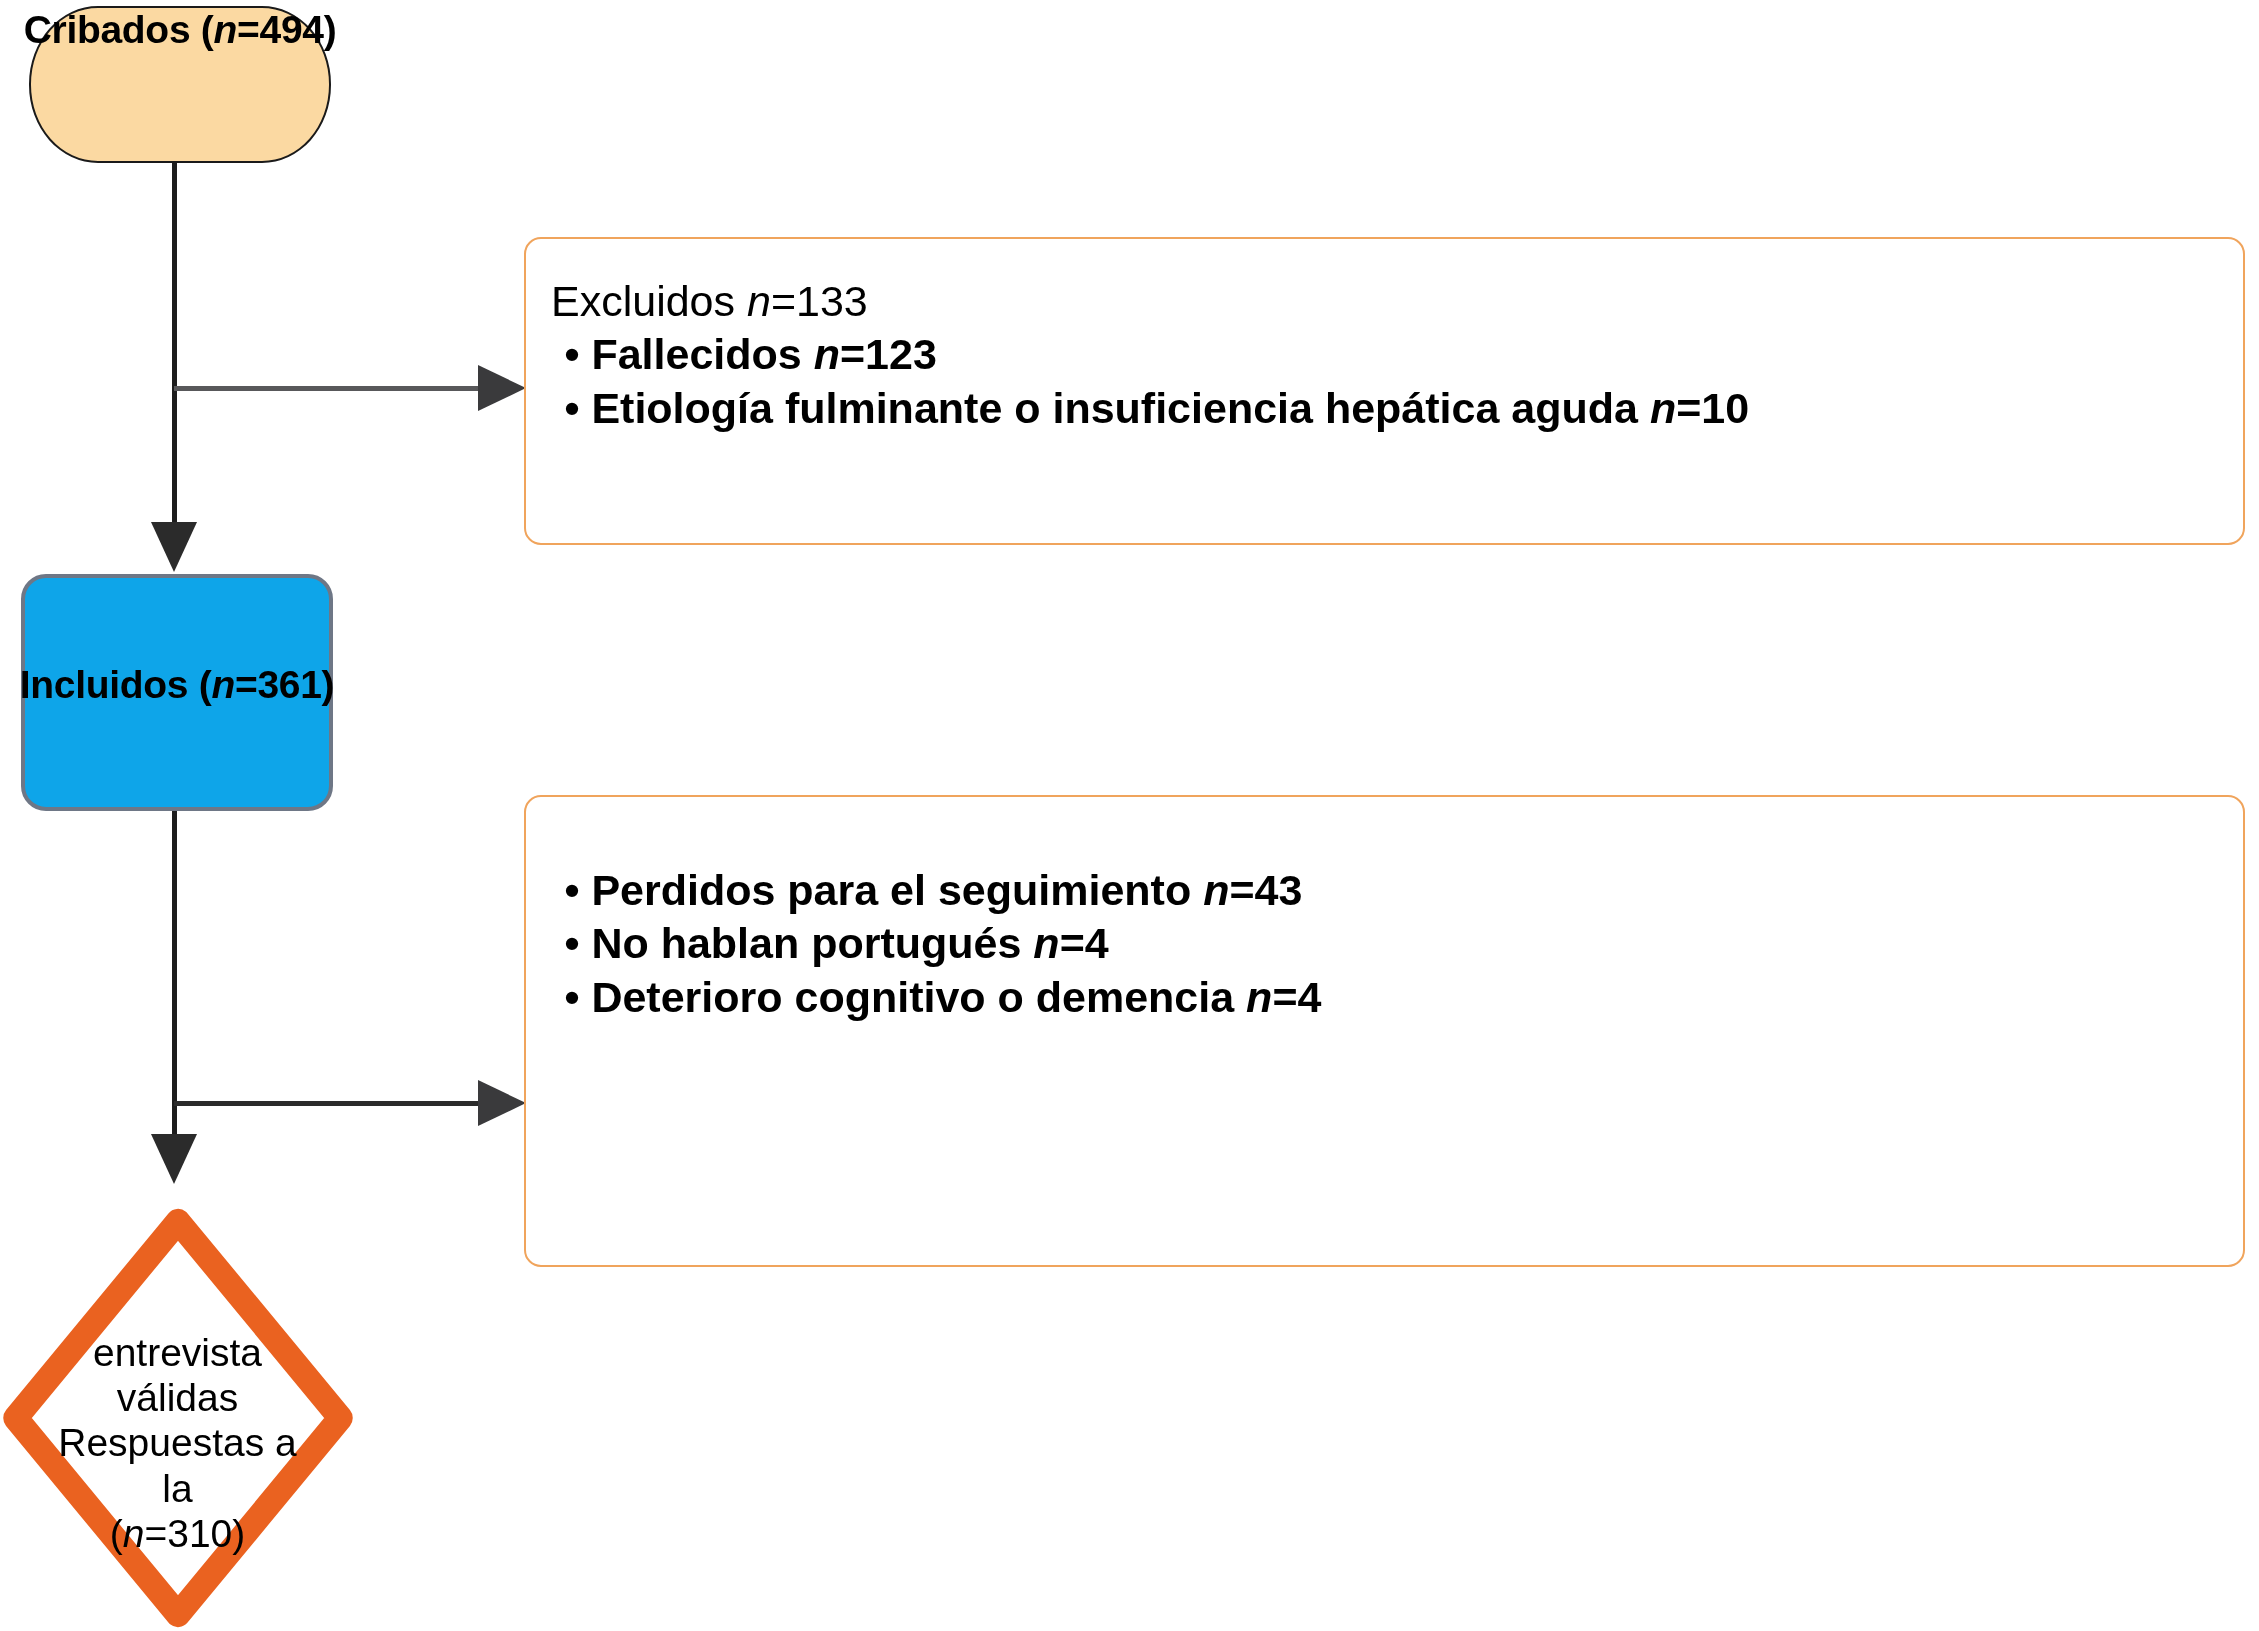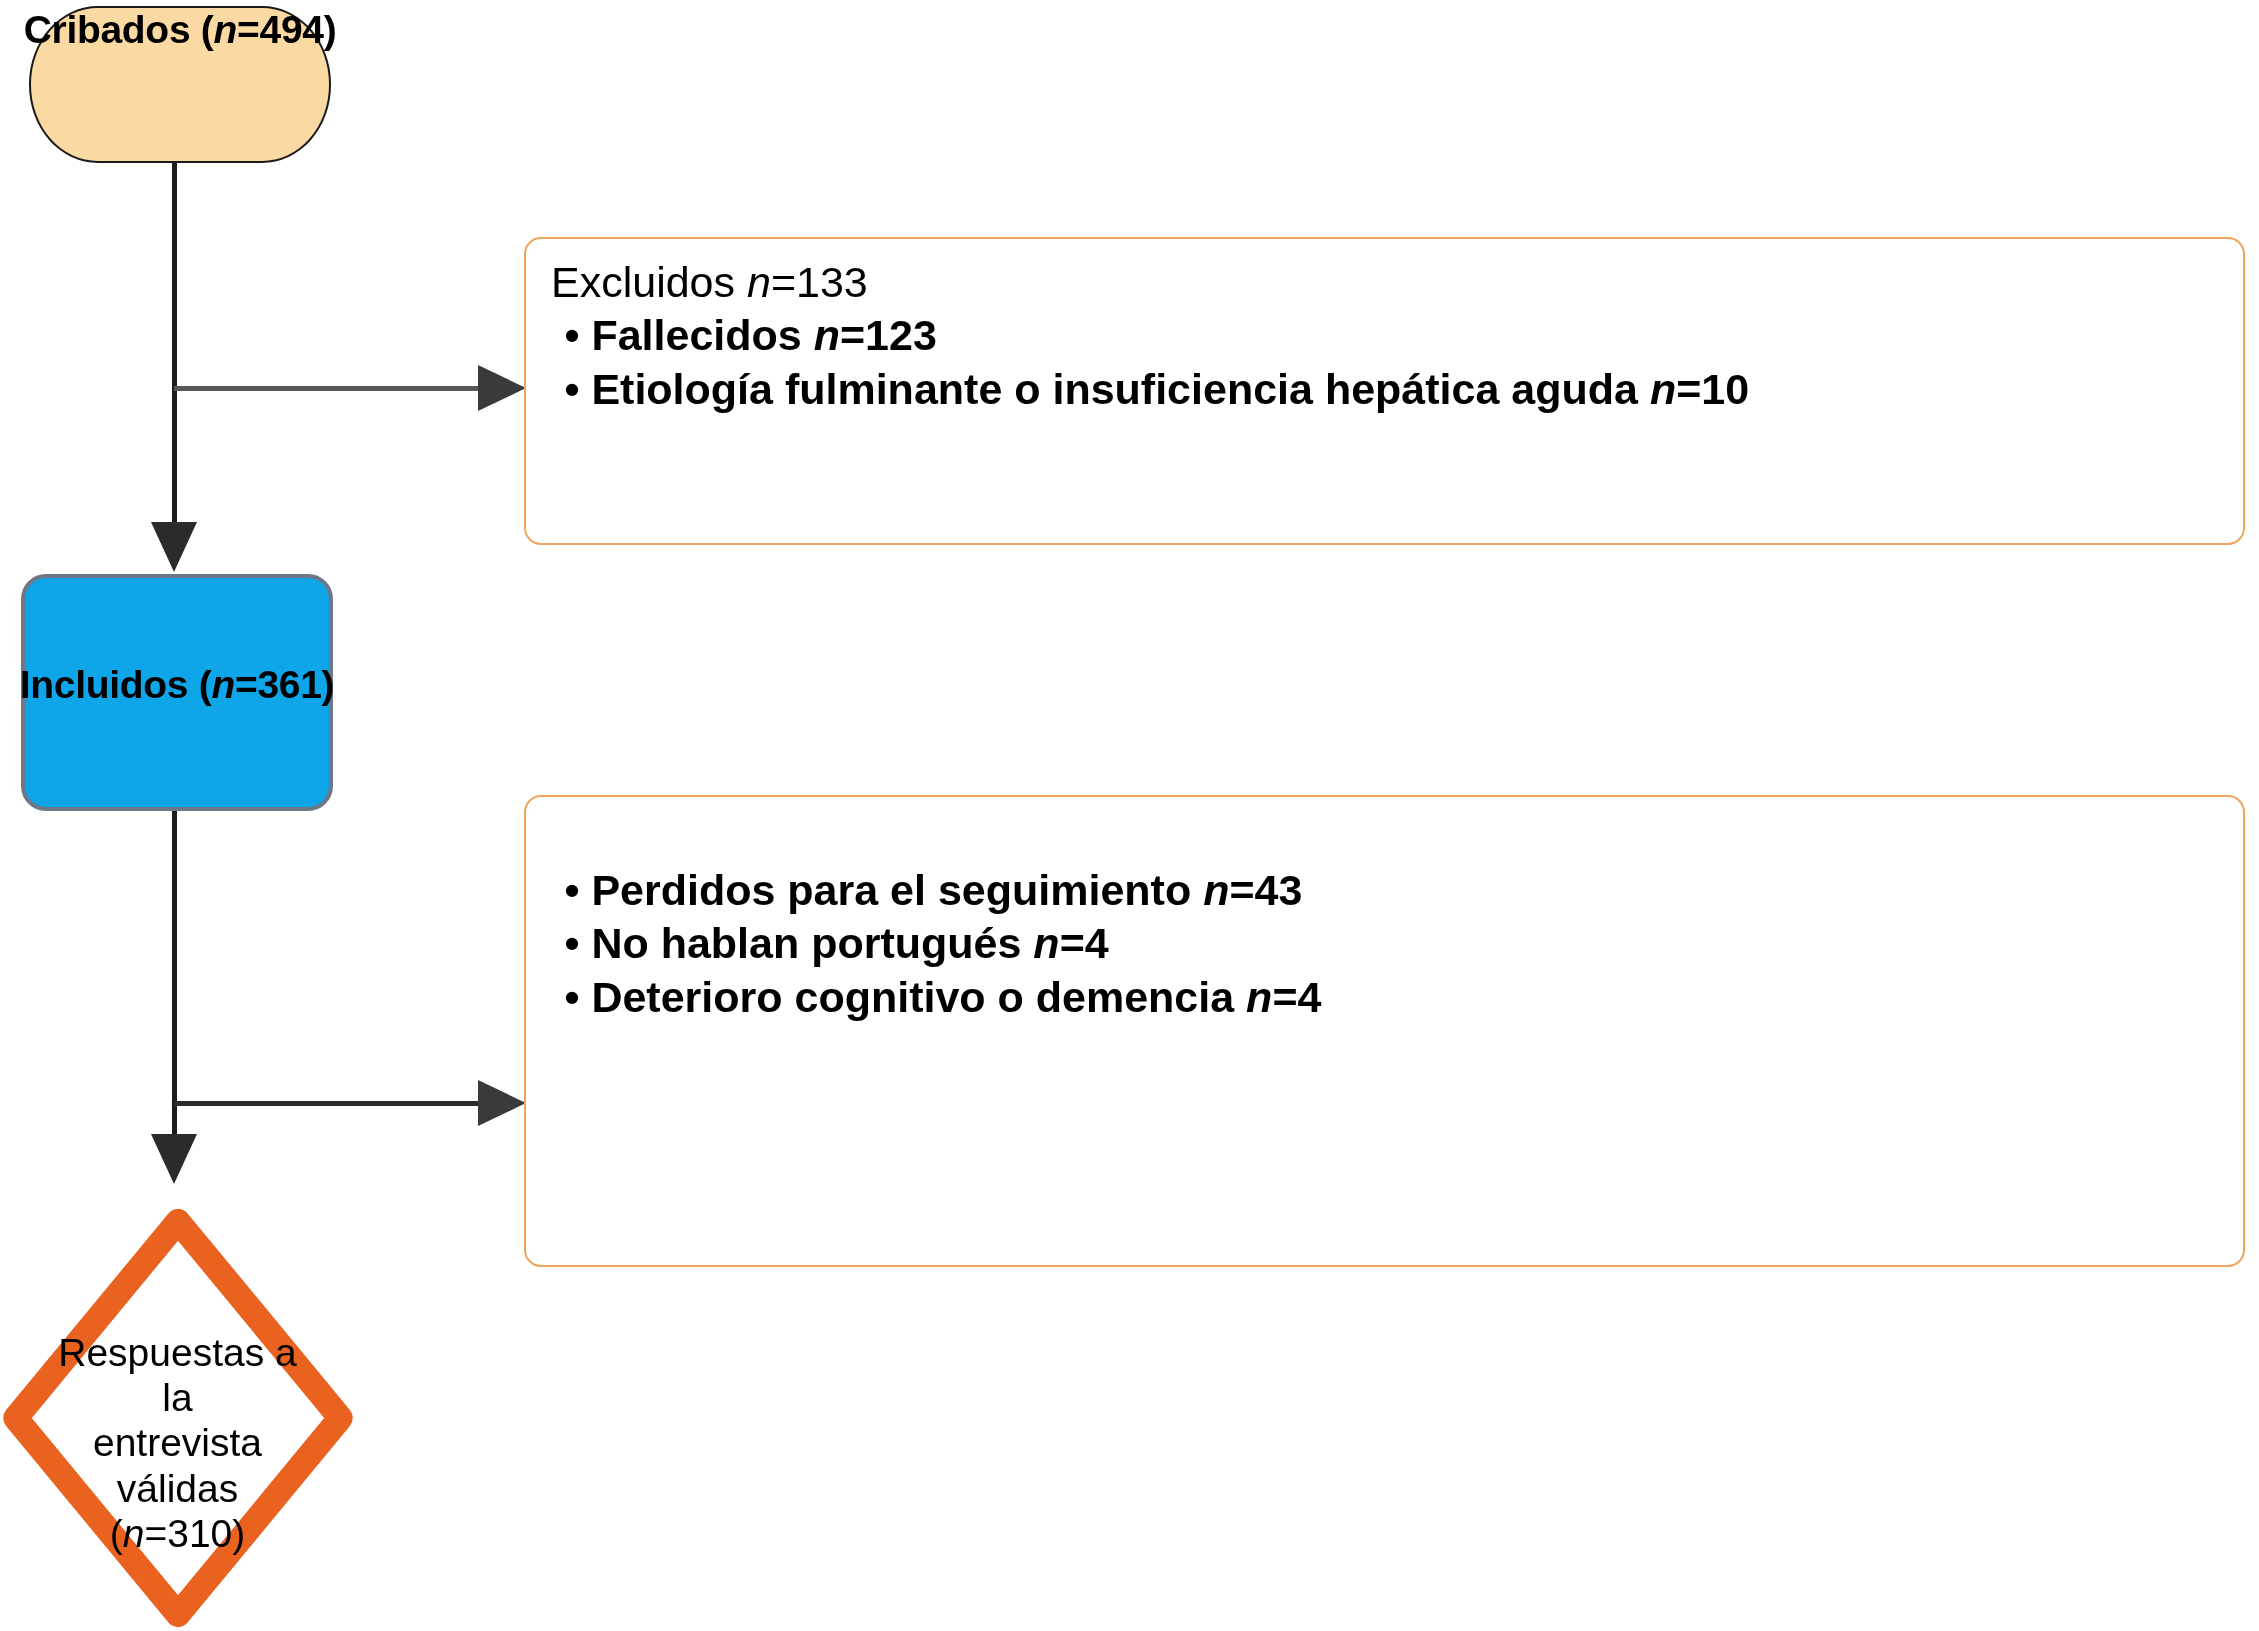--- a/index.html
+++ b/index.html
@@ -37,21 +37,21 @@
   
   .excl-box{
     position:absolute; box-sizing:border-box;
     background:#ffffff;
     border:2.9px solid #F0A45C;
     border-radius:17px;
   }
   #excl-box-1{ left:524px; top:237px; width:1721px; height:308px; }
   #excl-box-2{ left:524px; top:795px; width:1721px; height:472px; }
 
-  .excl-inner{ padding:17px 0 0 25px; }
+  .excl-inner{ padding:36px 0 0 25px; }
   .excl-line{
     font-size:43px; color:#000; line-height:1.24; white-space:nowrap;
   }
   .excl-line.bullet{ padding-left:13.4px;font-weight:bold; }
   .ital{ font-style:italic; }
 
   
   #diamond-wrap{
     position:absolute; left:0px; top:1206px; width:356px; height:424px;
   }
@@ -117,20 +117,20 @@
       <div class="excl-line bullet"><span>•</span>&nbsp;<span>No hablan portugués </span><span class="ital">n</span><span>=4</span></div>
       <div class="excl-line bullet"><span>•</span>&nbsp;<span>Deterioro cognitivo o demencia </span><span class="ital">n</span><span>=4</span></div>
     </div>
   </div>
 
   <div id="diamond-wrap">
     <svg width="356" height="424" viewBox="0 0 372 444">
       <polygon points="186,16 356,222 186,428 16,222" fill="#ffffff" stroke="#EA6220" stroke-width="26" stroke-linejoin="round"></polygon>
     </svg>
     <div id="diamond-label">
+      <div>entrevista válidas</div>
       <div>Respuestas a la</div>
-      <div>entrevista válidas</div>
       <div><span>(</span><span class="ital">n</span><span>=310)</span></div>
     </div>
   </div>
 
 </div>
 
 
 </body></html>

